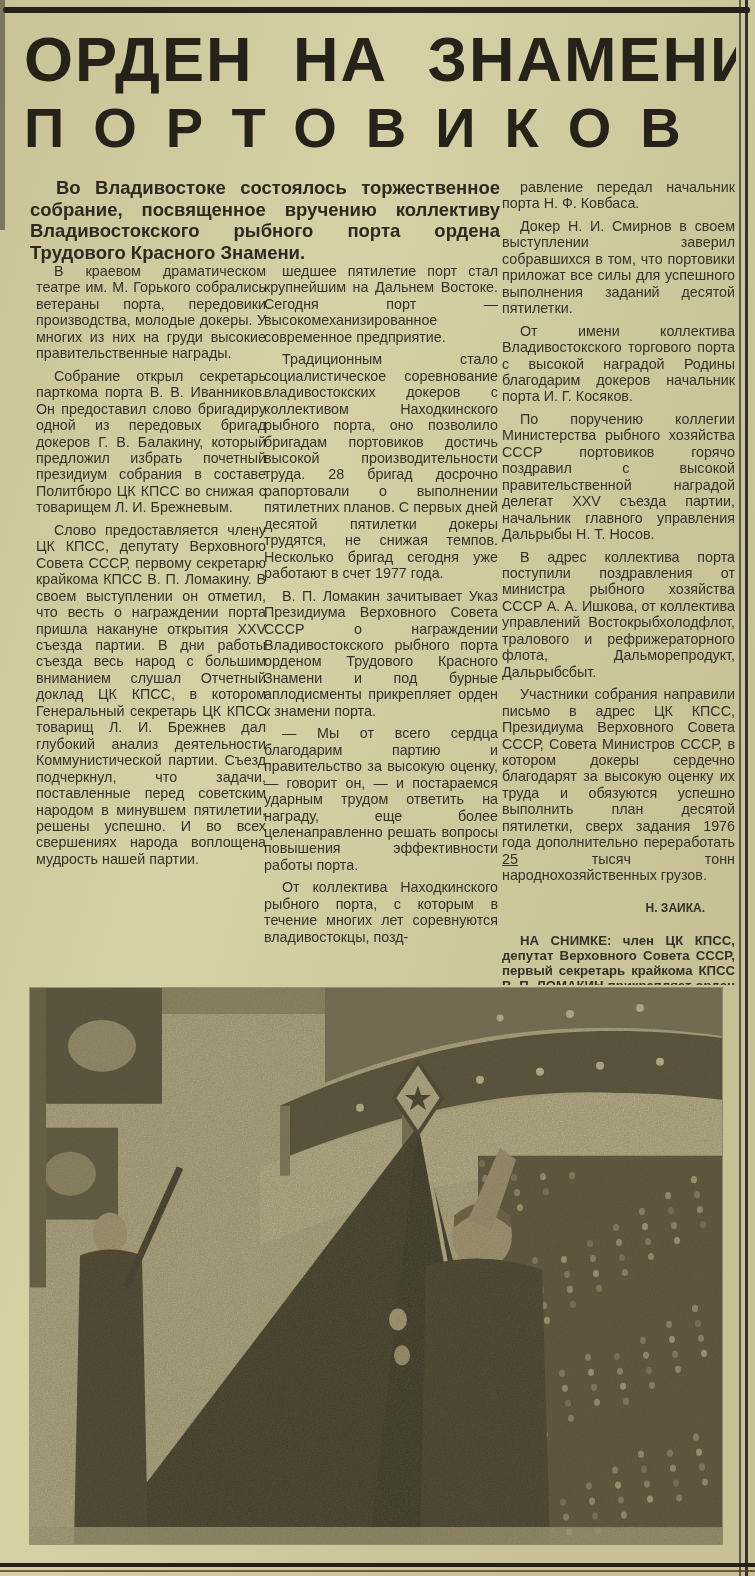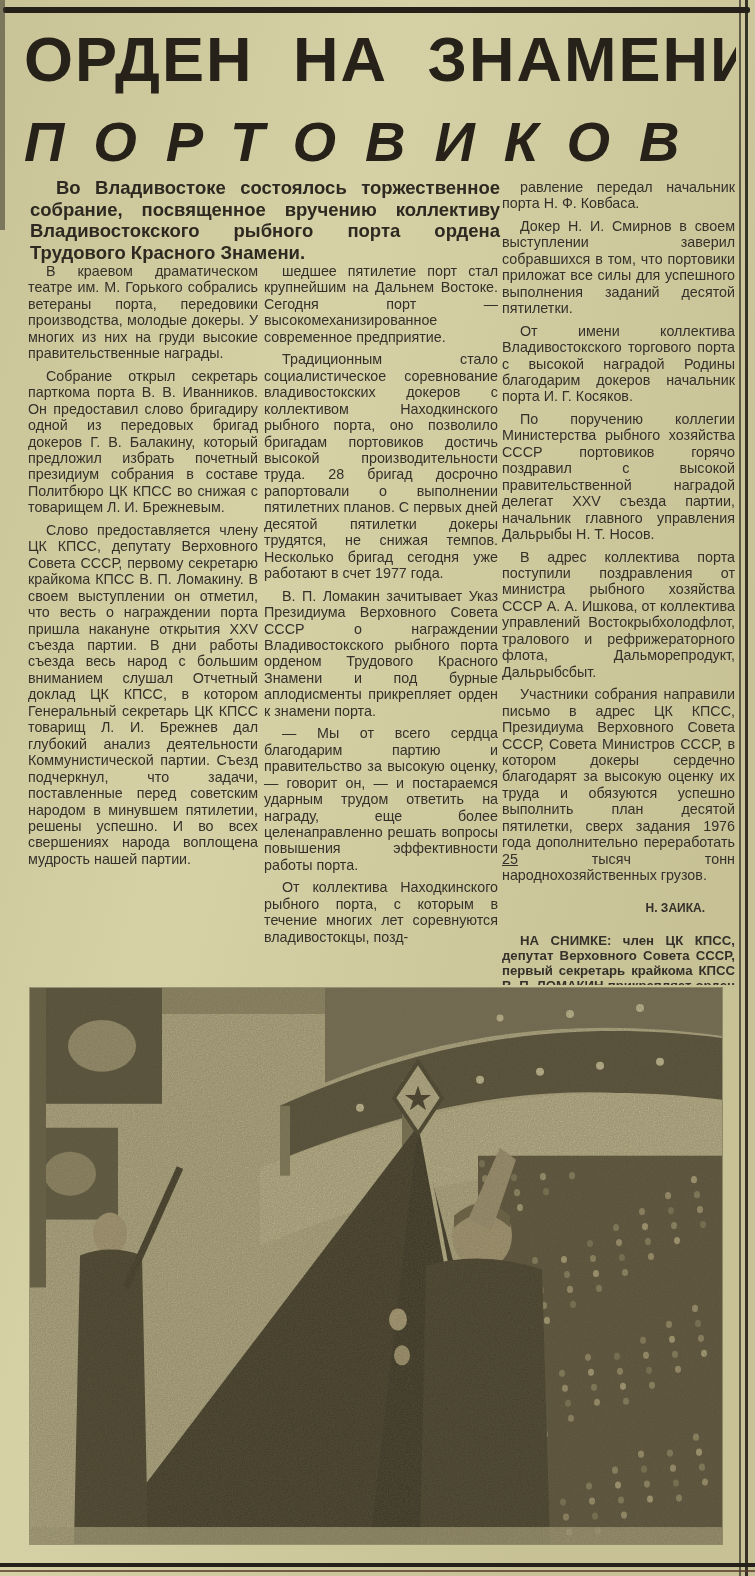--- a/index.html
+++ b/index.html
@@ -18,29 +18,29 @@
   .rule-top{position:absolute;left:3px;right:5px;top:7px;height:6px;background:var(--rule,#25211a);border-radius:2px;}
   .rule-right-a{position:absolute;top:0;bottom:0;right:7px;width:3px;background:var(--rule,#25211a);opacity:.9;}
   .rule-right-b{position:absolute;top:0;bottom:0;right:14px;width:2px;background:var(--rule,#25211a);opacity:.65;}
   .rule-bottom-a{position:absolute;left:0;right:0;bottom:9px;height:4px;background:var(--rule,#25211a);}
   .rule-bottom-b{position:absolute;left:0;right:0;bottom:4px;height:2px;background:#5c3f2e;opacity:.8;}
   .left-smudge{position:absolute;left:0;top:0;width:5px;height:230px;background:#3a362b;opacity:.55;}
 
   .headline{position:absolute;left:24px;top:24px;width:712px;height:146px;overflow:hidden;
     color:var(--headline_ink,#262219);font-weight:bold;}
   .h-line1{font-size:63px;line-height:70px;letter-spacing:2px;word-spacing:20px;white-space:nowrap;}
-  .h-line2{font-size:56px;line-height:66px;letter-spacing:29px;white-space:nowrap;margin-top:15px;font-style:italic;}
+  .h-line2{font-size:56px;line-height:66px;letter-spacing:29px;white-space:nowrap;margin-top:1px;}
 
   .lede{position:absolute;left:30px;top:177px;width:470px;
     font-size:18.5px;line-height:21.6px;font-weight:bold;text-align:justify;
     text-indent:26px;color:#2d2921;}
 
   .col{position:absolute;text-align:justify;font-size:14.3px;line-height:16.45px;overflow:hidden;}
   .col p{margin:0 0 6px 0;text-indent:18px;}
-  #col1{left:28px;top:263px;width:230px;height:722px;}
+  #col1{left:36px;top:263px;width:230px;height:722px;}
   #col2{left:264px;top:263px;width:234px;height:722px;}
   #col3{left:502px;top:179px;width:233px;height:806px;}
   .u{text-decoration:underline;}
 
   .byline{font-weight:bold;font-size:12px;text-align:right;padding-right:30px;text-indent:0 !important;margin-top:16px !important;}
   .caption{font-weight:bold;font-size:13.2px;line-height:14.9px;margin-top:18px !important;text-indent:12px;}
 
   .photo{position:absolute;left:30px;top:988px;width:692px;height:556px;background:#b6ae8a;
     box-shadow:0 0 0 1px rgba(40,35,20,.35);}
   .photo svg{position:absolute;inset:0;width:100%;height:100%;display:block;}

